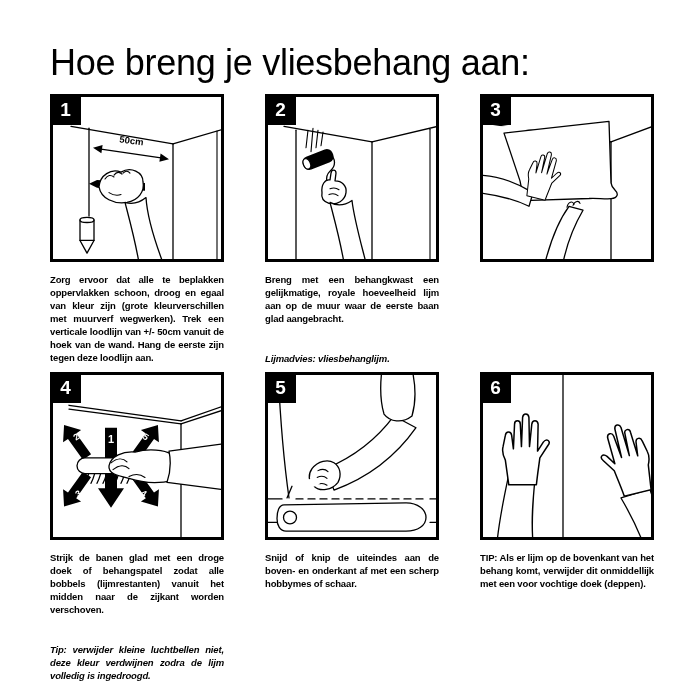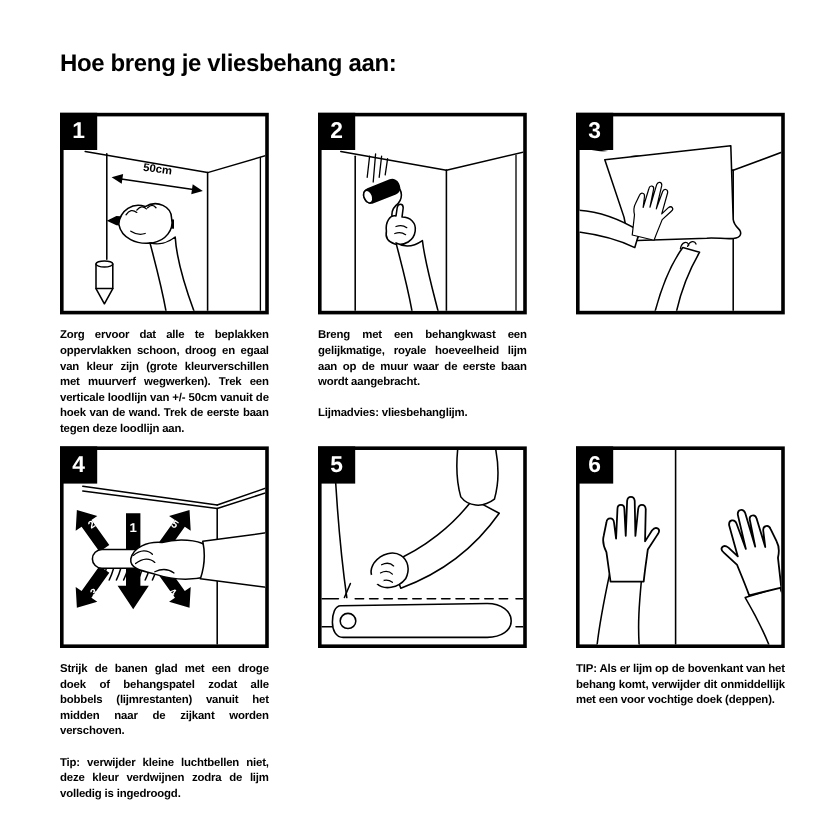--- a/index.html
+++ b/index.html
@@ -1,32 +1,32 @@
 <!DOCTYPE html>
 <html><head>
 <meta charset="utf-8">
 <style>
   html,body{margin:0;padding:0;background:#fff;}
   .sheet{position:relative;width:700px;height:700px;background:#fff;overflow:hidden;
          font-family:"Liberation Sans","DejaVu Sans",sans-serif;color:#000;}
-  .title{position:absolute;left:50px;top:42px;margin:0;font-size:20px;font-weight:bold;
+  .title{position:absolute;left:50px;top:42px;margin:0;font-size:36px;font-weight:normal;
          letter-spacing:-0.3px;}
   .grid{position:absolute;left:50px;top:94px;display:grid;
         grid-template-columns:repeat(3,174px);column-gap:41px;grid-auto-rows:278px;}
   .step{width:174px;}
   .panel{position:relative;width:174px;height:168px;border:3px solid #000;
          box-sizing:border-box;background:#fff;}
   .panel svg{position:absolute;left:0;top:0;display:block;}
   .badge{position:absolute;left:-3px;top:-3px;width:31px;height:31px;background:#000;
          color:#fff;font-size:19px;font-weight:bold;display:flex;align-items:center;
          justify-content:center;z-index:2;}
   .caption{margin-top:11px;width:174px;font-size:9.5px;font-weight:bold;
            line-height:13px;letter-spacing:-0.15px;}
   .caption p{margin:0;text-align:justify;}
-  .caption p.gap{margin-top:13px;}
+  .caption p.gap{margin-top:27px;font-style:italic;}
   .art line,.art path,.art circle,.art rect,.art polyline,.art ellipse{
       stroke:#000;stroke-width:1.3;fill:none;stroke-linecap:round;stroke-linejoin:round;}
   .art .fillw{fill:#fff;}
   .art .fillb{fill:#000;stroke:none;}
   .art .thin{stroke-width:1.1;}
   .art text{font-family:"Liberation Sans","DejaVu Sans",sans-serif;font-weight:bold;
             stroke:none;}
   .art .annot{fill:#000;font-size:9.5px;}
   .art .arrnum{fill:#fff;font-size:9px;}
   .art .arrnum-big{fill:#fff;font-size:11px;}
@@ -66,21 +66,21 @@
             <path class="thin" d="M52,84 q4,-6 9,-2"></path>
             <path class="thin" d="M61,80 q4,-5 8,-1"></path>
             <path class="thin" d="M70,78 q4,-4 7,0"></path>
             <path class="thin" d="M56,98 q6,4 12,2"></path>
             <path class="fillw" d="M72,108 C76,124 82,146 86,170 L110,170 C99,140 94,120 93,103 C87,108 79,110 72,108 Z"></path>
           </g>
         </svg>
         <div class="badge">1</div>
       </div>
       <div class="caption">
-        <p>Zorg ervoor dat alle te beplakken oppervlakken schoon, droog en egaal van kleur zijn (grote kleurverschillen met muurverf wegwerken). Trek een verticale loodlijn van +/- 50cm vanuit de hoek van de wand. Trek de eerste baan tegen deze loodlijn aan.</p>
+        <p>Zorg ervoor dat alle te beplakken oppervlakken schoon, droog en egaal van kleur zijn (grote kleurverschillen met muurverf wegwerken). Trek een verticale loodlijn van +/- 50cm vanuit de hoek van de wand. Hang de eerste zijn tegen deze loodlijn aan.</p>
       </div>
     </section>
 
     <section class="step">
       <div class="panel">
         <svg class="art" width="168" height="162" viewBox="0 0 168 166" preserveAspectRatio="none">
           <g>
             <line x1="16" y1="30" x2="104" y2="46"></line>
             <line x1="104" y1="46" x2="170" y2="30"></line>
             <line x1="104" y1="46" x2="104" y2="168"></line>
@@ -101,21 +101,21 @@
           <g>
             <path class="fillw" d="M54,98 C53,90 57,84 62,85 L63,78 C63.5,74 68,74 68,78 L67,86 C74,86 79,91 78,98 C77,106 69,111 61,109 C55,107 53,103 54,98 Z"></path>
             <path class="thin" d="M62,94 q5,-2 9,1"></path>
             <path class="thin" d="M61,100 q5,-2 9,1"></path>
             <path class="fillw" d="M62,108 C66,124 72,146 76,170 L98,170 C91,142 86,124 84,106 C77,111 69,112 62,108 Z"></path>
           </g>
         </svg>
         <div class="badge">2</div>
       </div>
       <div class="caption">
-        <p>Breng met een behangkwast een gelijkmatige, royale hoeveelheid lijm aan op de muur waar de eerste baan wordt aangebracht.</p>
+        <p>Breng met een behangkwast een gelijkmatige, royale hoeveelheid lijm aan op de muur waar de eerste baan glad aangebracht.</p>
         <p class="gap">Lijmadvies: vliesbehanglijm.</p>
       </div>
     </section>
 
     <section class="step">
       <div class="panel">
         <svg class="art" width="168" height="162" viewBox="0 0 168 166" preserveAspectRatio="none">
           <g>
             <line x1="10" y1="28" x2="128" y2="46"></line>
             <line x1="128" y1="46" x2="170" y2="30"></line>
@@ -213,20 +213,23 @@
             <path class="thin" d="M49,105 q6,-3 10,1"></path>
             <path class="thin" d="M50,112 q5,-2 9,1"></path>
           </g>
           <g>
             <polygon class="fillw" points="24,114 48,104 52,112 30,121"></polygon>
             <line x1="24" y1="114" x2="19" y2="126"></line>
           </g>
         </svg>
         <div class="badge">5</div>
       </div>
+      <div class="caption">
+        <p>Snijd of knip de uiteindes aan de boven- en onderkant af met een scherp hobbymes of schaar.</p>
+      </div>
     </section>
 
     <section class="step">
       <div class="panel">
         <svg class="art" width="168" height="162" viewBox="0 0 168 166" preserveAspectRatio="none">
           <line x1="80" y1="-5" x2="80" y2="171"></line>
           <g>
             <path class="fillw" d="M25,106 C20,130 16,150 14,172 L50,172 C48,148 50,128 52,106 Z"></path>
             <g transform="translate(12,32) scale(1.15)">
               <path class="fillw" stroke-width="1.13" d="M12,70 L9,48 C7,44 6,40 7,36 L9,26 C9.5,22 14,22 14.5,26 L16,38 L17,16 C17,12 22,12 22,16 L23,36 L24,10 C24.5,6 29,6 29.5,10 L30,36 L32,16 C32.5,12 37,12 37.5,16 L37,40 L42,32 C45,28 49,31 46,35 L39,46 C38,54 37,60 36,70 Z"></path>

